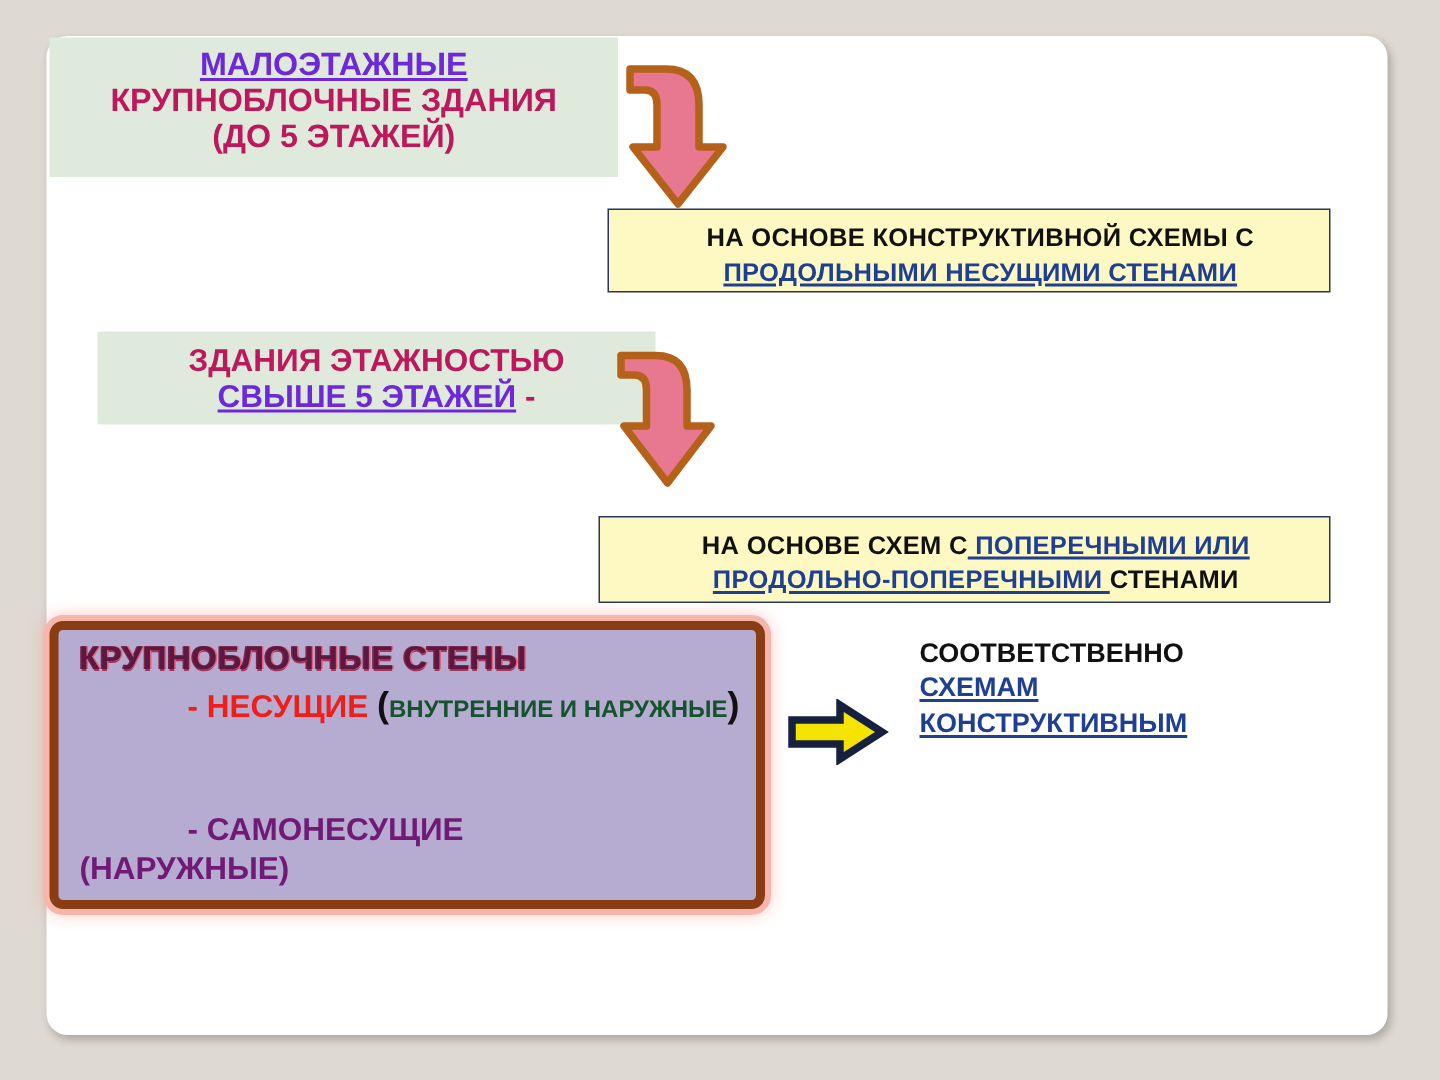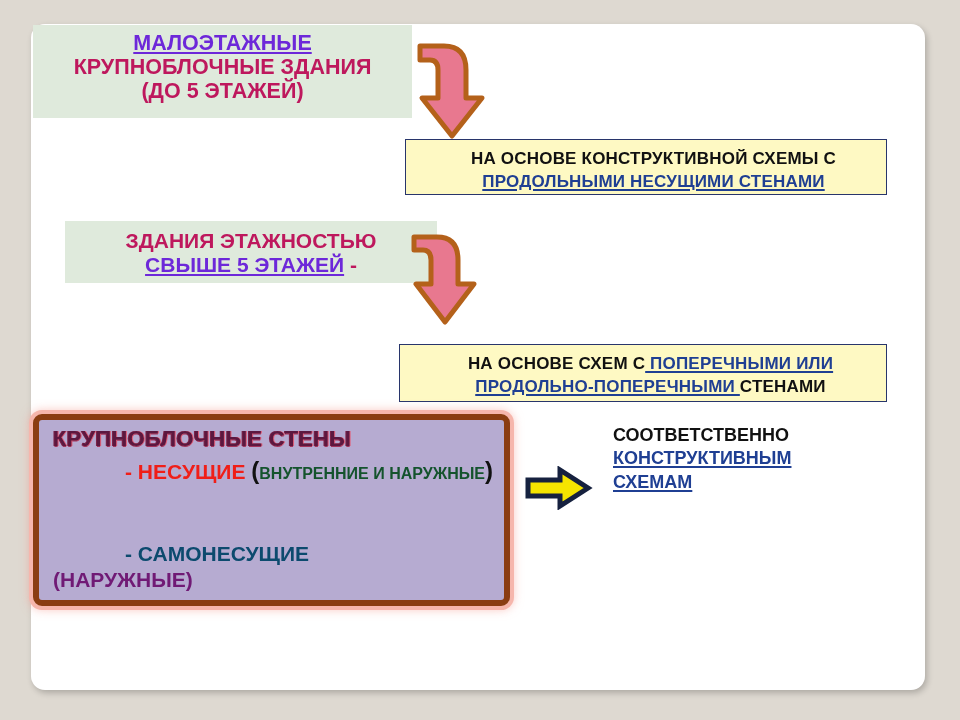--- a/index.html
+++ b/index.html
@@ -70,21 +70,21 @@
     font-size:22px;font-weight:bold;
     color:#5c1840;
     letter-spacing:.3px;
     text-shadow:1px 0 0 #e0607a, -1px 0 0 #7d2448, 0 1px 0 #a3345c;
   }
   .pb-l1{position:absolute;left:14px;top:36px;right:10px;font-size:21px;font-weight:bold;line-height:1.25;text-align:left;}
   .pb-l1 .dash{color:#f01e18;}
   .pb-l1 .sm{font-size:16px;color:#14532d;}
   .pb-l1 .par{font-size:24px;color:#111;}
   .pb-l2{position:absolute;left:14px;top:121px;right:10px;font-size:21px;font-weight:bold;line-height:1.25;text-align:left;}
-  .pb-l2 .red{color:#0c4a6e;}
+  .pb-l2 .red{color:#701a75;}
   .pb-l2 .blk2{color:#701a75;}
   .indent{display:inline-block;width:72px;}
 
   
   .right-note{
     left:613px;top:424px;width:290px;
     text-align:left;
     font-size:18px;font-weight:bold;line-height:1.3;
     color:#111111;
   }
@@ -155,20 +155,20 @@
 
   <div class="arrow" style="left:524px;top:466px;">
     <svg width="70" height="44" viewBox="0 0 70 44" xmlns="http://www.w3.org/2000/svg">
       <path d="M4 14 L36 14 L36 4 L64 22 L36 40 L36 30 L4 30 Z" fill="#f5e400" stroke="#16213f" stroke-width="5" stroke-linejoin="miter"></path>
     </svg>
   </div>
 
   <div class="abs right-note">
     <div>СООТВЕТСТВЕННО</div>
     <div>
-      <span class="blue-u">КОНСТРУКТИВНЫМ</span>
+      <span class="blue-u">СХЕМАМ</span>
     </div>
     <div>
-      <span class="blue-u">СХЕМАМ</span>
+      <span class="blue-u">КОНСТРУКТИВНЫМ</span>
     </div>
   </div>
 
 </div>
 
 </body></html>

